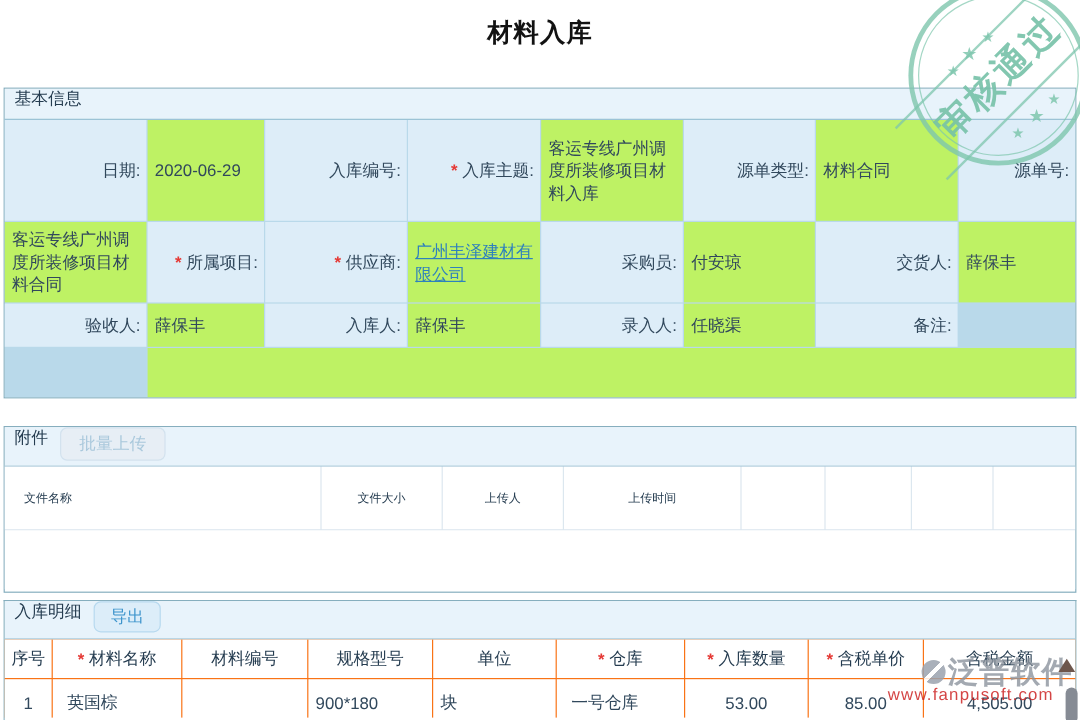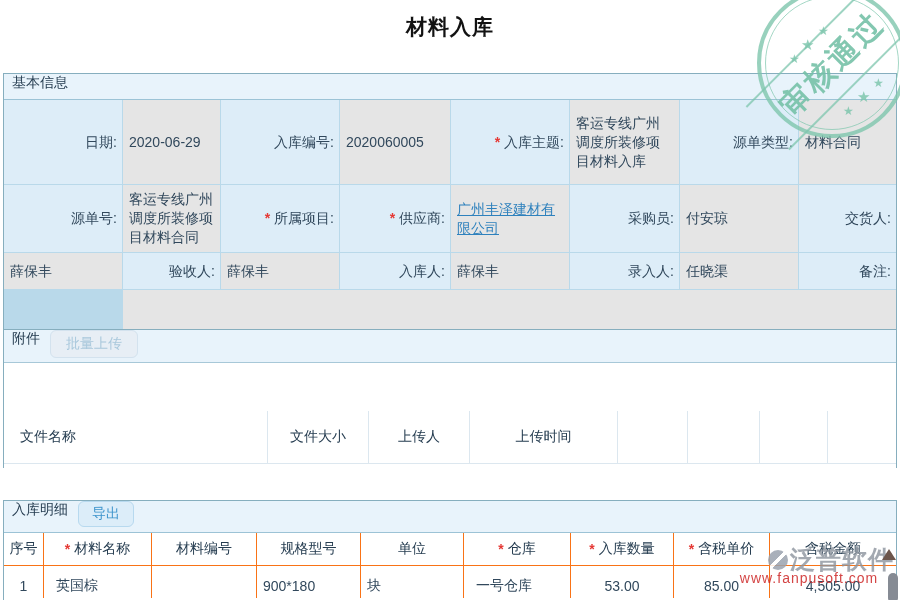--- a/index.html
+++ b/index.html
@@ -32,33 +32,33 @@
 
   
   #basic { top:73px; height:259px; }
   #basic .sec-head { height:25px; }
   .bgrid { display:grid; width:100%; height:232px; gap:1px; background:#b9d9ea;
     border-top:1px solid #9cc3d6;
     grid-template-columns:118px 97px 118px 110px 118px 109px 118px 1fr;
     grid-template-rows:84px 67px 36px 1fr; font-size:14px; }
   .cell { display:flex; align-items:center; line-height:19px; }
   .lbl { background:#ddedf8; justify-content:flex-end; text-align:right; padding:2px 5px 2px 2px; }
-  .val { background:#e5e5e5; justify-content:flex-start; padding:2px 6px; }
+  .val { background:#bef264; justify-content:flex-start; padding:2px 6px; }
   .req::before { content:"*\00a0"; color:#e53935; font-weight:bold; }
   .span7 { grid-column:2 / -1; }
   a.lnk { color:#2e81bd; text-decoration:underline; cursor:pointer; }
 
   
-  #attach { top:329px; height:139px; }
+  #attach { top:355px; height:139px; }
   #attach .sec-head { height:33px; border-bottom:1px solid #a7c8d8; }
   .btn-upload { background:#e7eef5; border:1px solid #d3e2ee; border-radius:6px;
     color:#a9c8dc; font-size:14px; padding:4px 15px; cursor:pointer; }
   .agrid { display:grid; gap:1px; background:#dce7ef; height:53px;
     grid-template-columns:263px 100px 100px 147px 69px 71px 67px 1fr;
-    font-size:14px; color:#253c50; border-bottom:1px solid #dce7ef;margin-top:48px; }
+    font-size:10px; color:#253c50; border-bottom:1px solid #dce7ef; }
   .agrid .hc { background:#fff; display:flex; align-items:center; justify-content:center; }
   .agrid .hc.first { justify-content:flex-start; padding-left:16px; }
   .abody { height:49px; background:#fff; }
 
   
   #detail { top:500px; height:100px; border-bottom:none; }
   #detail .sec-head { height:32px; border-bottom:1px solid #9cc3d6; }
   .btn-export { background:#dcedf9; border:1px solid #b7d9ef; border-radius:6px;
     color:#3e94cc; font-size:14px; padding:3px 13px; cursor:pointer; }
   .dgrid { display:grid; gap:1px; background:#f97316;
@@ -104,21 +104,20 @@
 
   <div class="section" id="basic">
     <div class="sec-head">
       <span>基本信息</span>
     </div>
     <div class="bgrid">
 
       <div class="cell lbl">日期:</div>
       <div class="cell val">2020-06-29</div>
       <div class="cell lbl">入库编号:</div>
-      <div class="cell val">2020060005</div>
       <div class="cell lbl req">入库主题:</div>
       <div class="cell val">客运专线广州调度所装修项目材料入库</div>
       <div class="cell lbl">源单类型:</div>
       <div class="cell val">材料合同</div>
 
       <div class="cell lbl">源单号:</div>
       <div class="cell val">客运专线广州调度所装修项目材料合同</div>
       <div class="cell lbl req">所属项目:</div>
       <div class="cell lbl req">供应商:</div>
       <div class="cell val">

